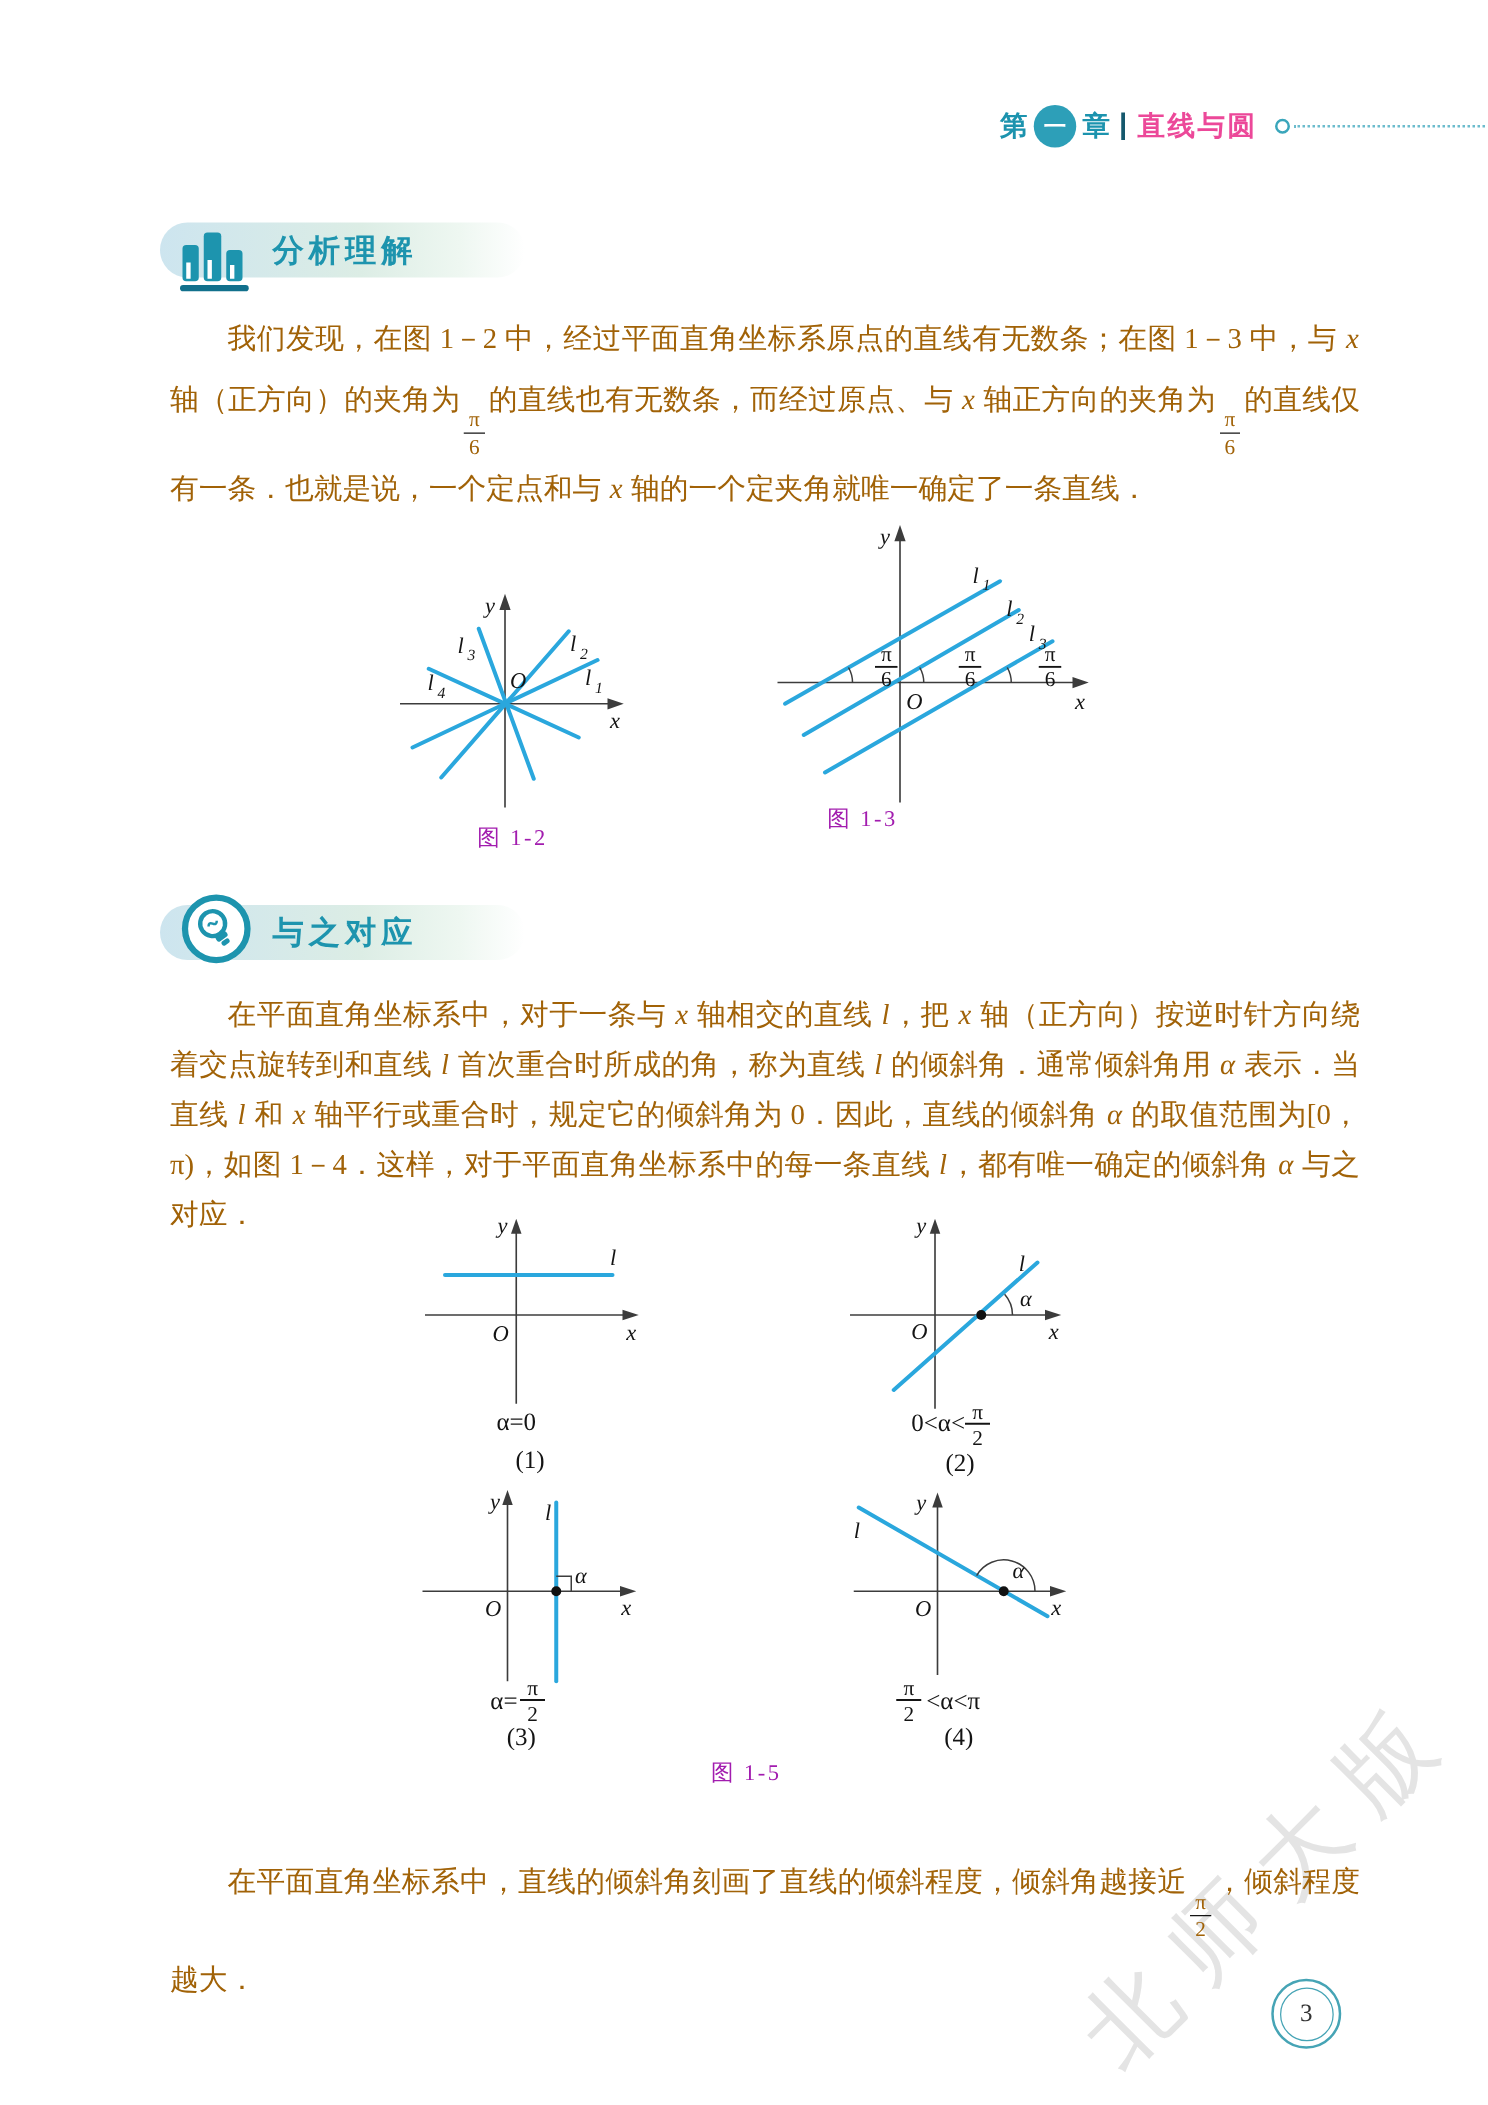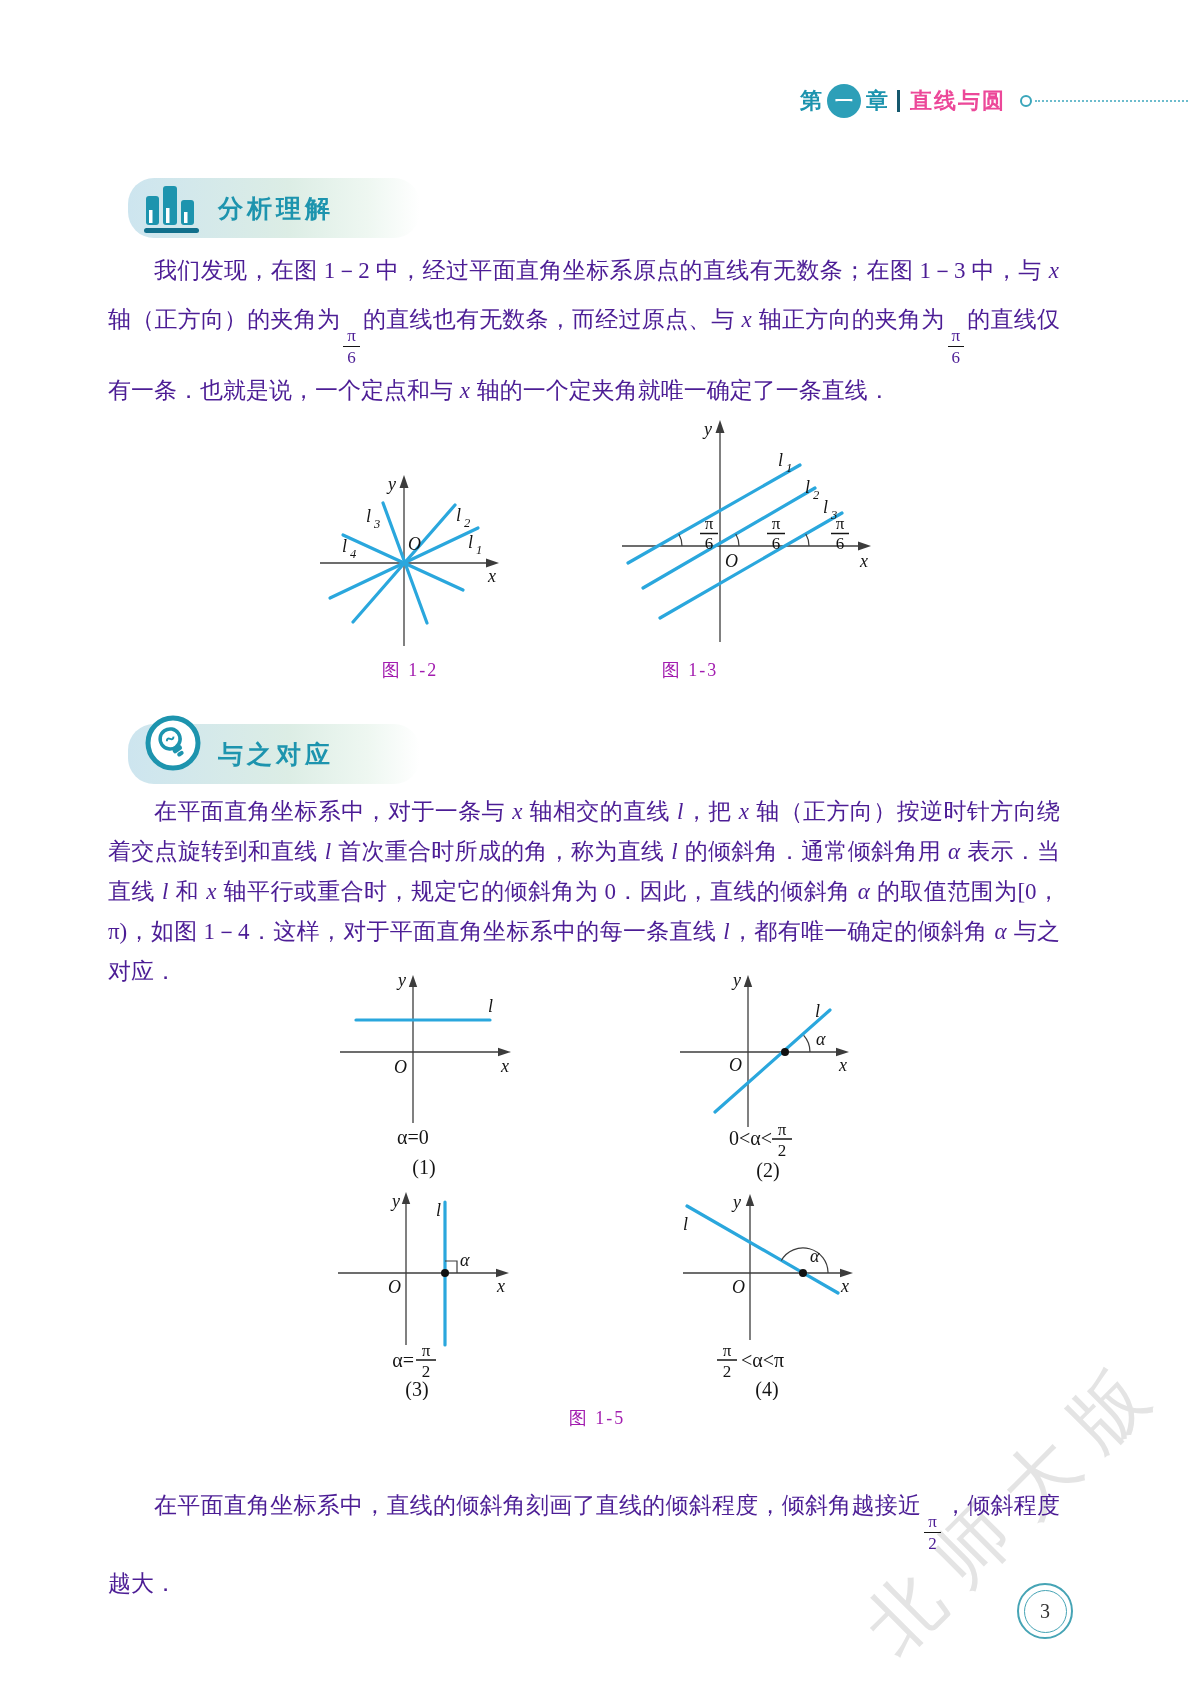--- a/index.html
+++ b/index.html
@@ -11,29 +11,29 @@
   .hdr .zh{color:#1c93ae;font:bold 22px "Liberation Sans",sans-serif;}
   .hdr .circ{width:34px;height:34px;border-radius:50%;background:#2d9fb8;color:#fff;
              display:flex;align-items:center;justify-content:center;
              font:bold 18px "Liberation Sans",sans-serif;margin:0 5px;}
   .hdr .vdiv{width:3px;height:22px;background:#15586d;margin:0 10px 0 9px;}
   .hdr .btitle{color:#ec4899;font:bold 22px "Liberation Sans",sans-serif;letter-spacing:2px;}
   .hdr .ring{width:8px;height:8px;border:2px solid #3aa6bb;border-radius:50%;margin:0 3px 0 14px;flex:none;}
   .hdr .dots{flex:1;border-top:2px dotted #6cbccd;height:0;margin-right:2px;}
 
   
-  .pill{position:absolute;left:128px;width:292px;height:60px;border-radius:26px;
+  .pill{position:absolute;left:128px;width:292px;height:44px;border-radius:26px;
         background:linear-gradient(90deg,#cde5ef 0%,#dcede5 55%,#eef7f1 82%,rgba(255,255,255,0) 100%);}
   .pill .label{position:absolute;left:90px;top:50%;transform:translateY(-50%);
         font:bold 25px "Liberation Sans",sans-serif;color:#1d94ae;letter-spacing:4px;white-space:nowrap;}
   .pill .icon{position:absolute;}
 
   
-  .para{position:absolute;left:108px;width:952px;font-size:23px;text-align:justify;
-        text-indent:2em;color:#4c1d95;}
+  .para{position:absolute;left:136px;width:952px;font-size:23px;text-align:justify;
+        text-indent:2em;color:#a16207;}
   #p1{top:246px;line-height:49px;}
   #p2{top:792px;line-height:40px;}
   #p3{top:1474px;line-height:63px;}
   .it{font-style:italic;font-family:"Liberation Serif",serif;padding:0 1px;}
   .bd{font-weight:normal;}
   .frac{display:inline-flex;flex-direction:column;align-items:center;vertical-align:-0.62em;
         line-height:1;margin:0 3px;text-indent:0;}
   .fn{font-size:17px;padding:0 4px 2px;}
   .fd{font-size:17px;border-top:1.6px solid #141414;padding:2px 4px 0;}
 
@@ -147,21 +147,21 @@
     <text class="axl" x="300" y="177">x</text>
     <text class="axl" x="152" y="45" text-anchor="end">y</text>
     <text class="axl" x="165" y="177">O</text>
     <text class="axl" x="218" y="76">l</text>
     <text class="sub" x="226" y="82">1</text>
     <text class="axl" x="245" y="103">l</text>
     <text class="sub" x="253" y="109">2</text>
     <text class="axl" x="263" y="123">l</text>
     <text class="sub" x="271" y="129">3</text>
   </svg>
-  <div class="figcap" style="left:620px;top:658px;">图 1-3</div>
+  <div class="figcap" style="left:620px;top:643px;">图 1-3</div>
 
   <div class="pill" style="top:724px;">
     <svg class="icon" style="left:14px;top:-12px;" width="62" height="62" viewBox="0 0 62 62">
       <circle cx="31" cy="31" r="25" fill="#ffffff" stroke="#1d94ae" stroke-width="5"></circle>
       <g transform="rotate(-35 31 31)">
         <circle cx="31" cy="26" r="10" fill="none" stroke="#1d94ae" stroke-width="3.5"></circle>
         <rect x="26" y="36" width="10" height="5" rx="2" fill="#1d94ae"></rect>
         <rect x="27.5" y="42" width="7" height="4" rx="2" fill="#1d94ae"></rect>
         <path d="M27,26 q2,-3 4,0 q2,3 4,0" fill="none" stroke="#1d94ae" stroke-width="2"></path>
       </g>

